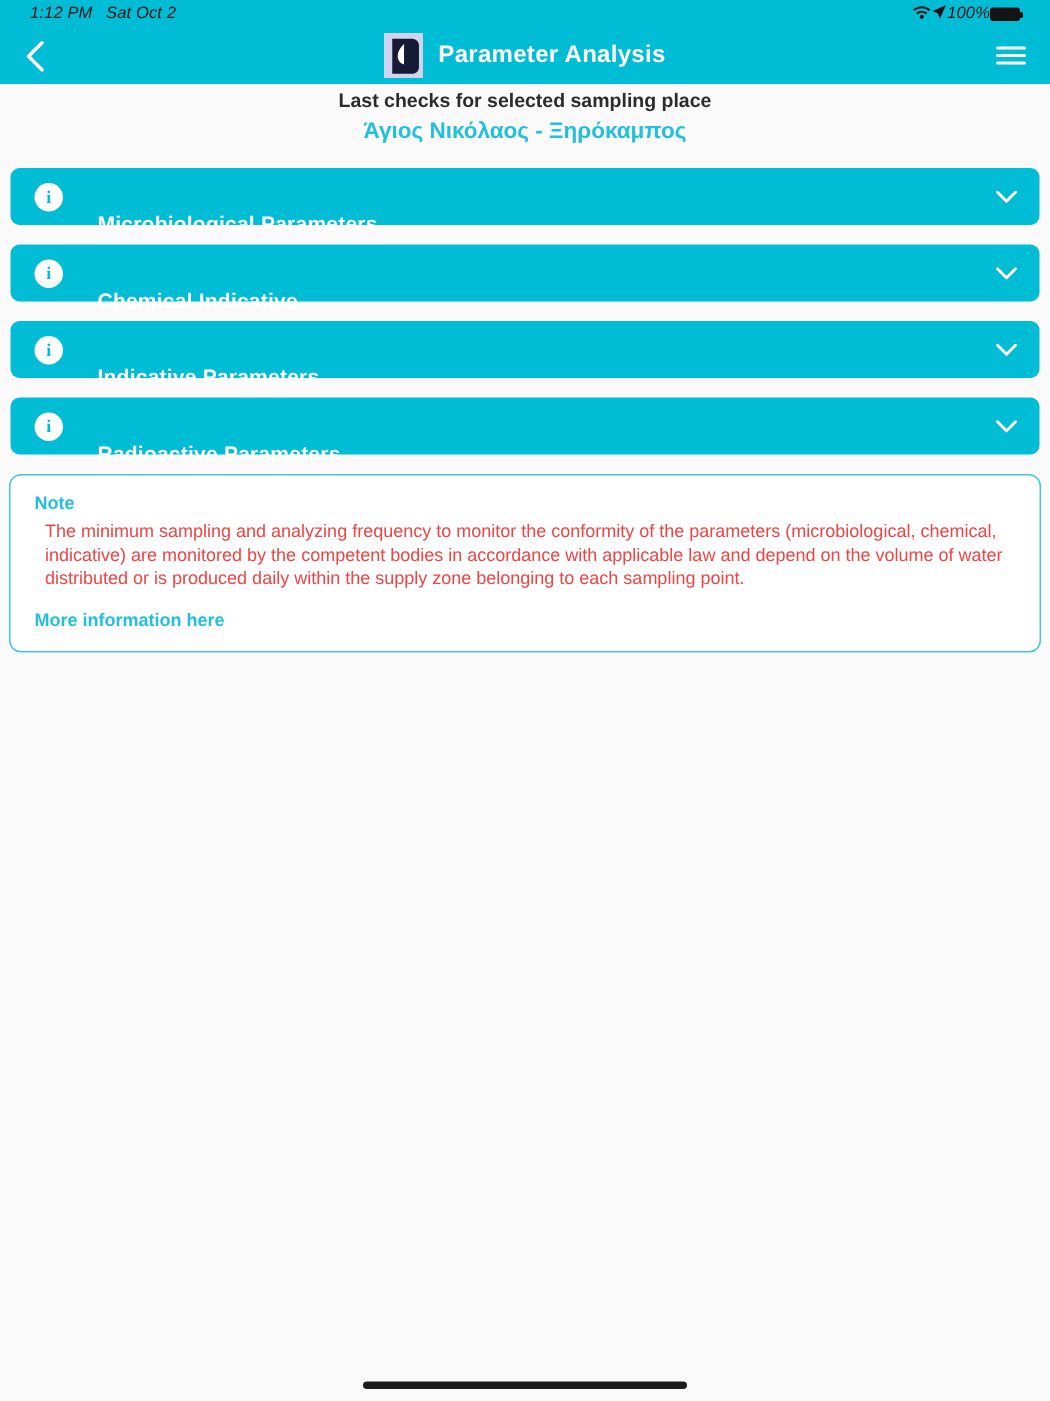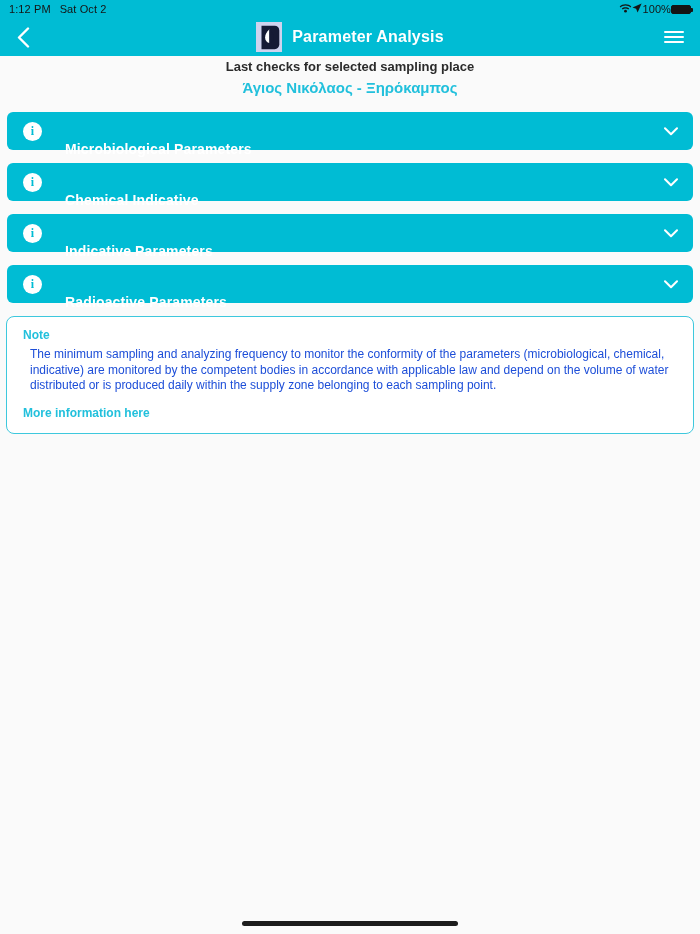--- a/index.html
+++ b/index.html
@@ -22,24 +22,25 @@
 
   
   .status-bar {
     position: absolute;
     top: 0; left: 0;
     width: 700px;
     height: 18px;
     background: #00bcd4;
     display: flex;
     align-items: center;
-    padding: 0 9px;
+    padding: 0 20px;
     color: #1a1a1a;
     font-size: 11px;
     letter-spacing: 0.1px;
+    font-style: italic;
   }
   .status-left { display: flex; align-items: center; gap: 9px; }
   .status-time { font-weight: 400; color: #141414; }
   .status-date { font-weight: 400; color: #141414; }
   .status-right {
     margin-left: auto;
     display: flex;
     align-items: center;
     gap: 0;
   }
@@ -204,21 +205,21 @@
   }
   .note-title {
     font-size: 12px;
     font-weight: 700;
     color: #22c0dc;
     line-height: 18px;
     margin-bottom: 3px;
   }
   .note-body {
     font-size: 12px;
-    color: #1d4ed8;
+    color: #ef4444;
     line-height: 15.5px;
     max-width: 640px;
     margin: 0 auto;
   }
   .note-link {
     display: inline-block;
     margin-top: 12px;
     font-size: 12px;
     font-weight: 700;
     color: #22c0dc;

